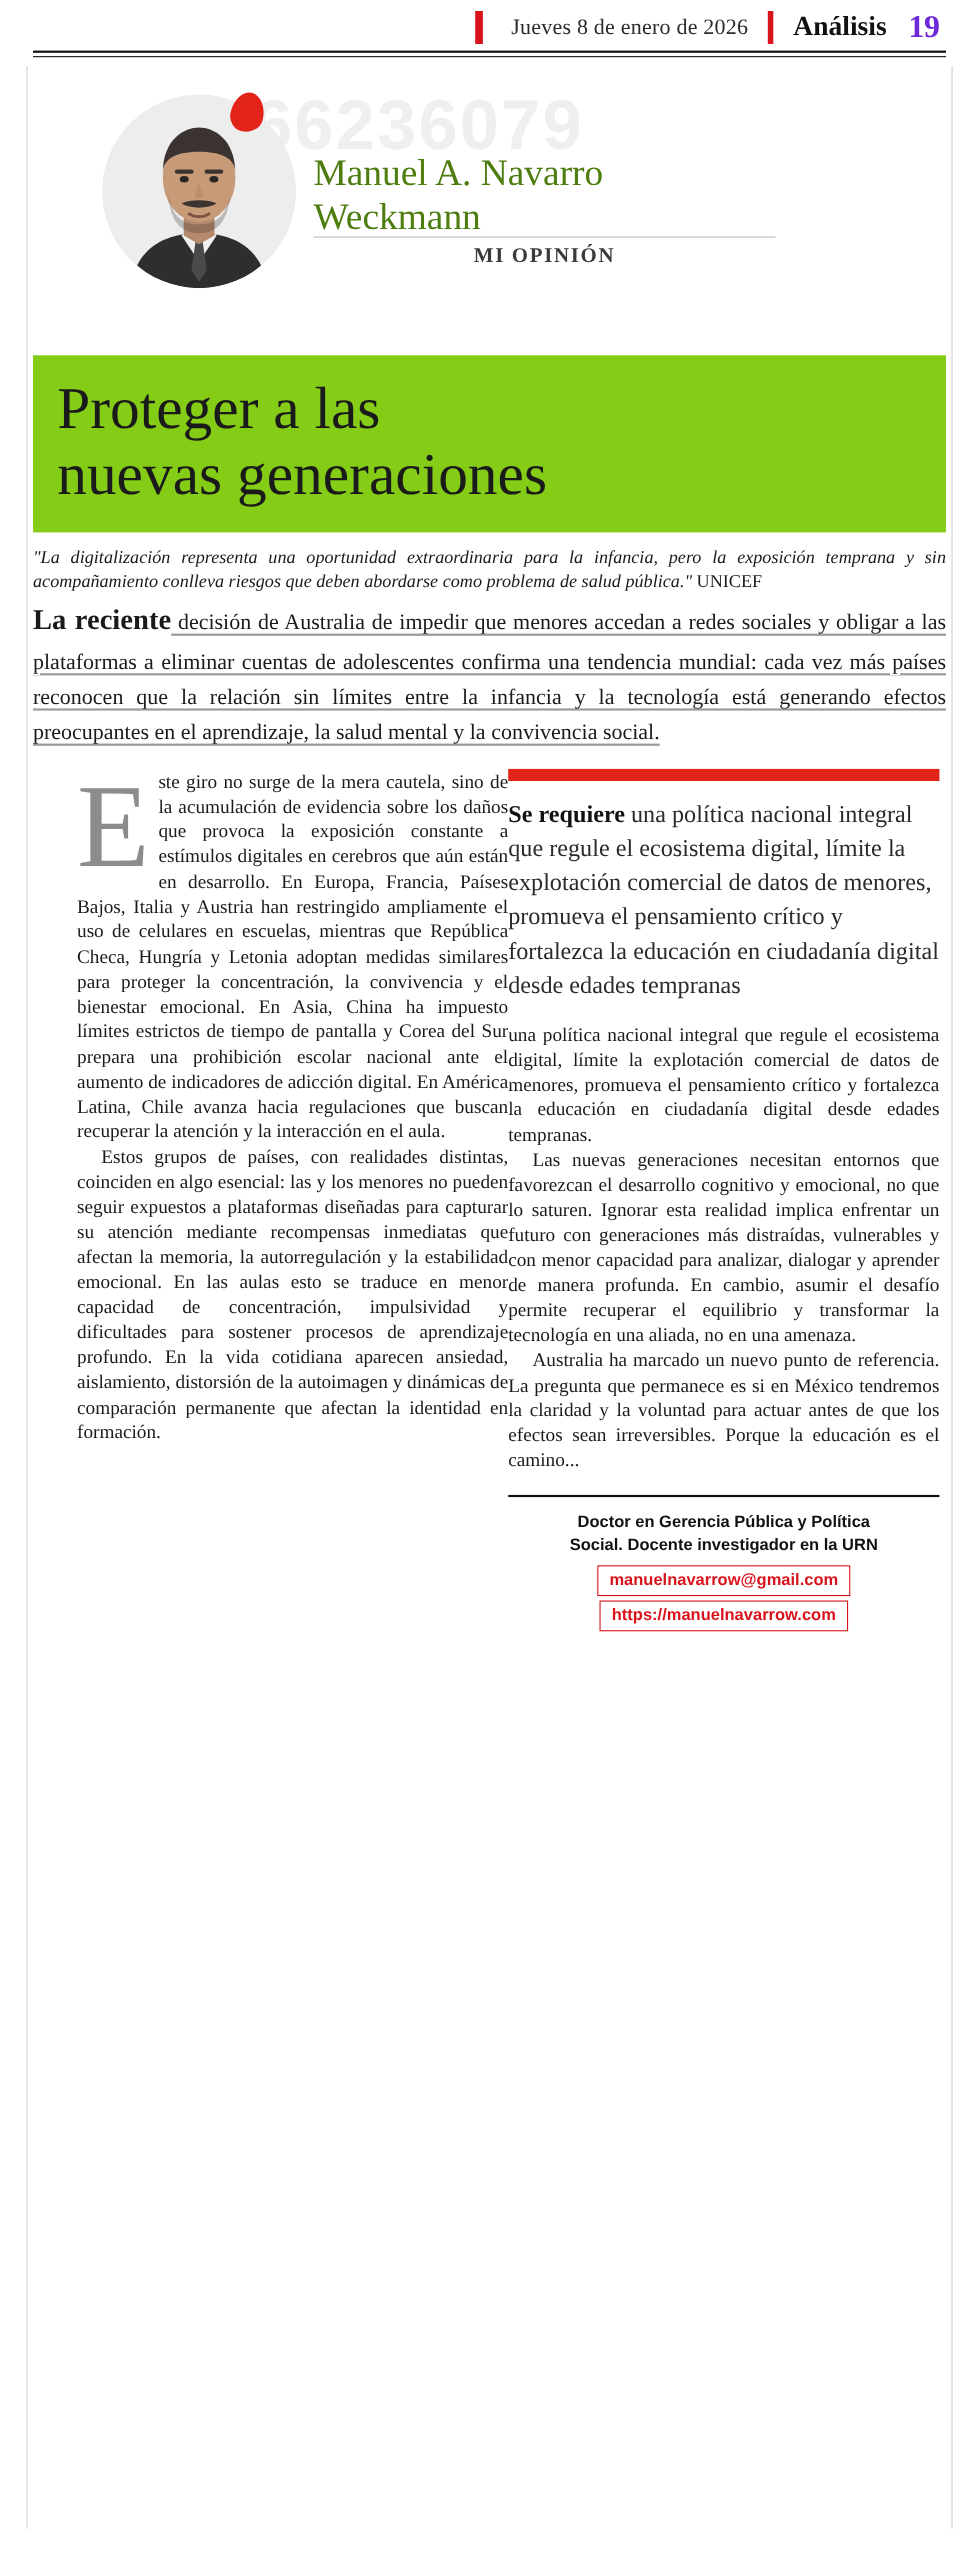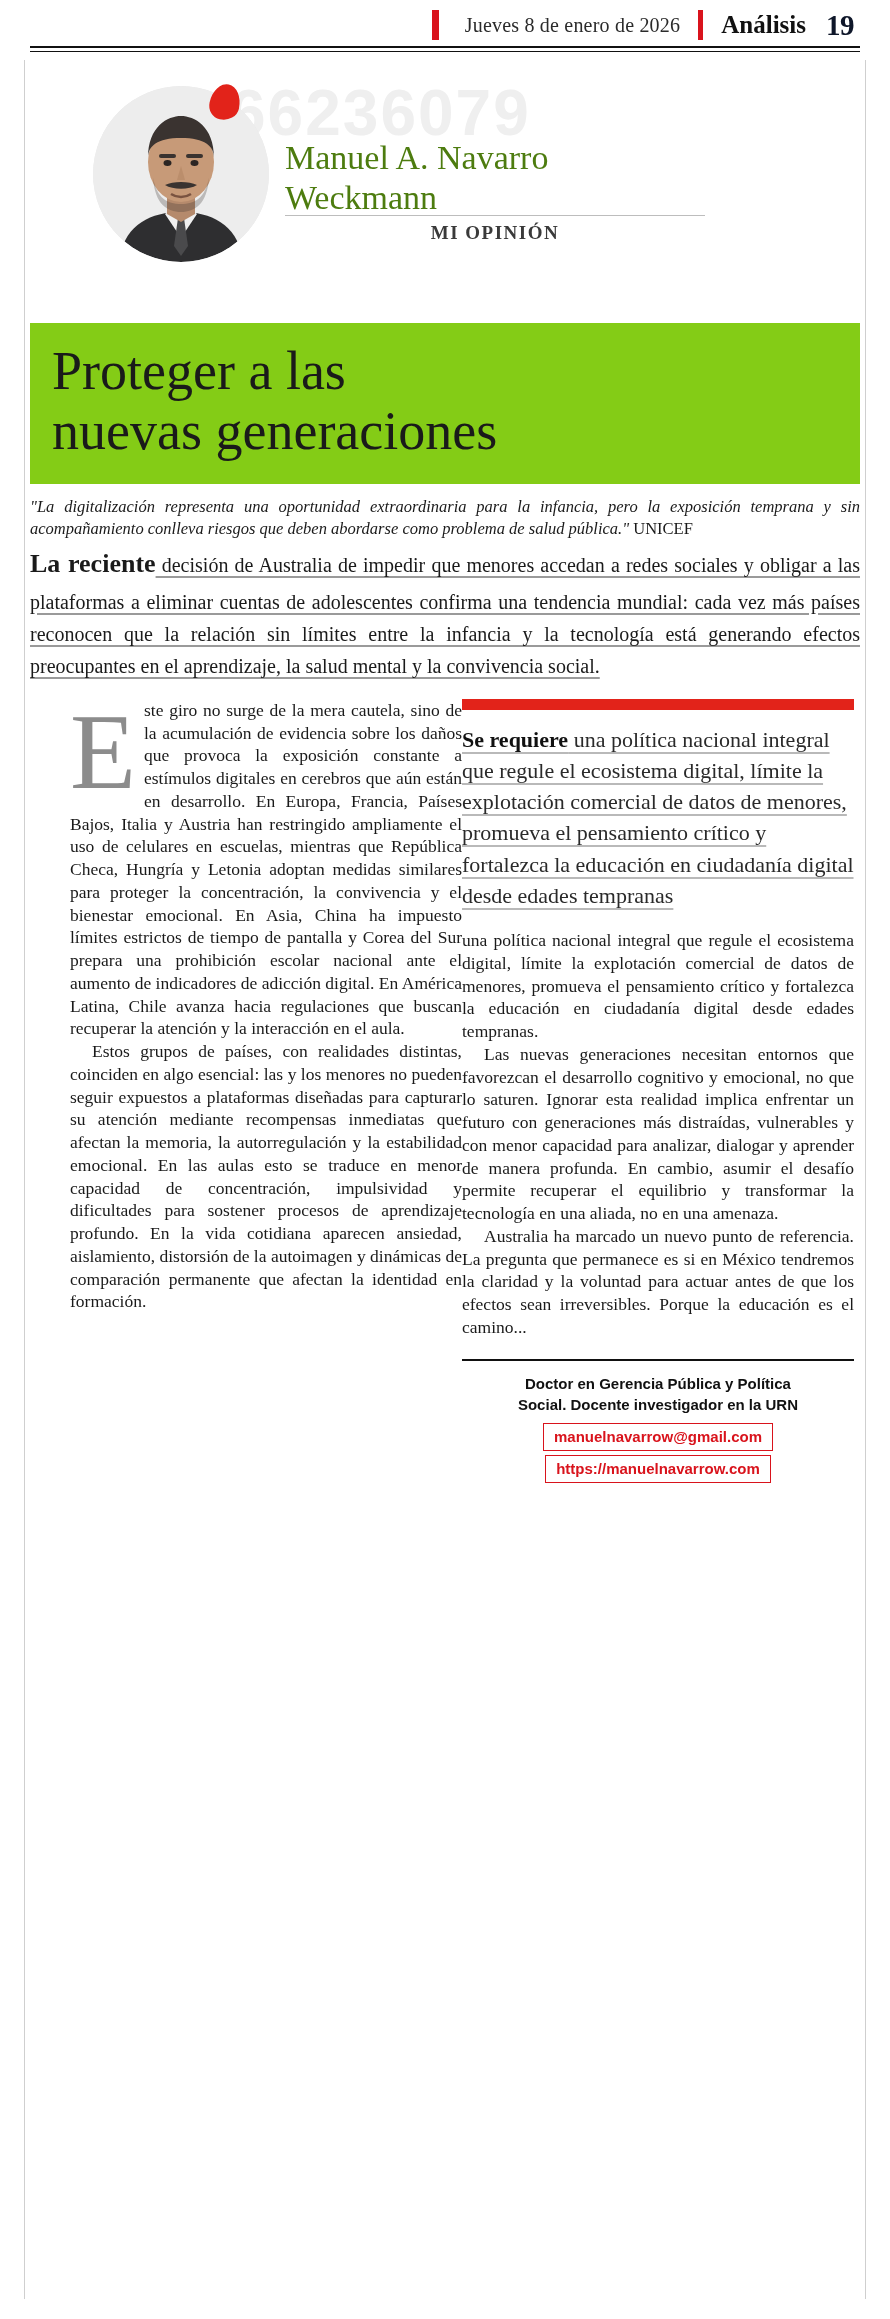--- a/index.html
+++ b/index.html
@@ -55,21 +55,21 @@
   .mast-section {
     font-family: "Liberation Serif", serif;
     font-weight: bold;
     font-size: 25px;
     color: #111;
   }
   .mast-page {
     font-family: "Liberation Serif", serif;
     font-weight: bold;
     font-size: 29px;
-    color: #0f172a;
+    color: #6d28d9;
     margin-left: 6px;
     letter-spacing: -0.5px;
   }
   .rule-double {
     border-top: 2px solid #111;
     border-bottom: 1px solid #111;
     height: 3px;
     margin: 0 0 0 0;
   }
 
@@ -215,21 +215,20 @@
   
   .pull-rule {
     border-top: 11px solid #e2231a;
     margin-bottom: 14px;
   }
   .pullquote {
     font-size: 22px;
     line-height: 1.42;
     color: #2a2a2a;
     text-align: left;
-    text-decoration: underline;
     text-decoration-color: #b9b9b9;
     text-underline-offset: 5px;
     margin-bottom: 18px;
   }
   .pullquote .pq-strong {
     font-weight: bold;
     color: #111;
     text-decoration: none;
   }
 

